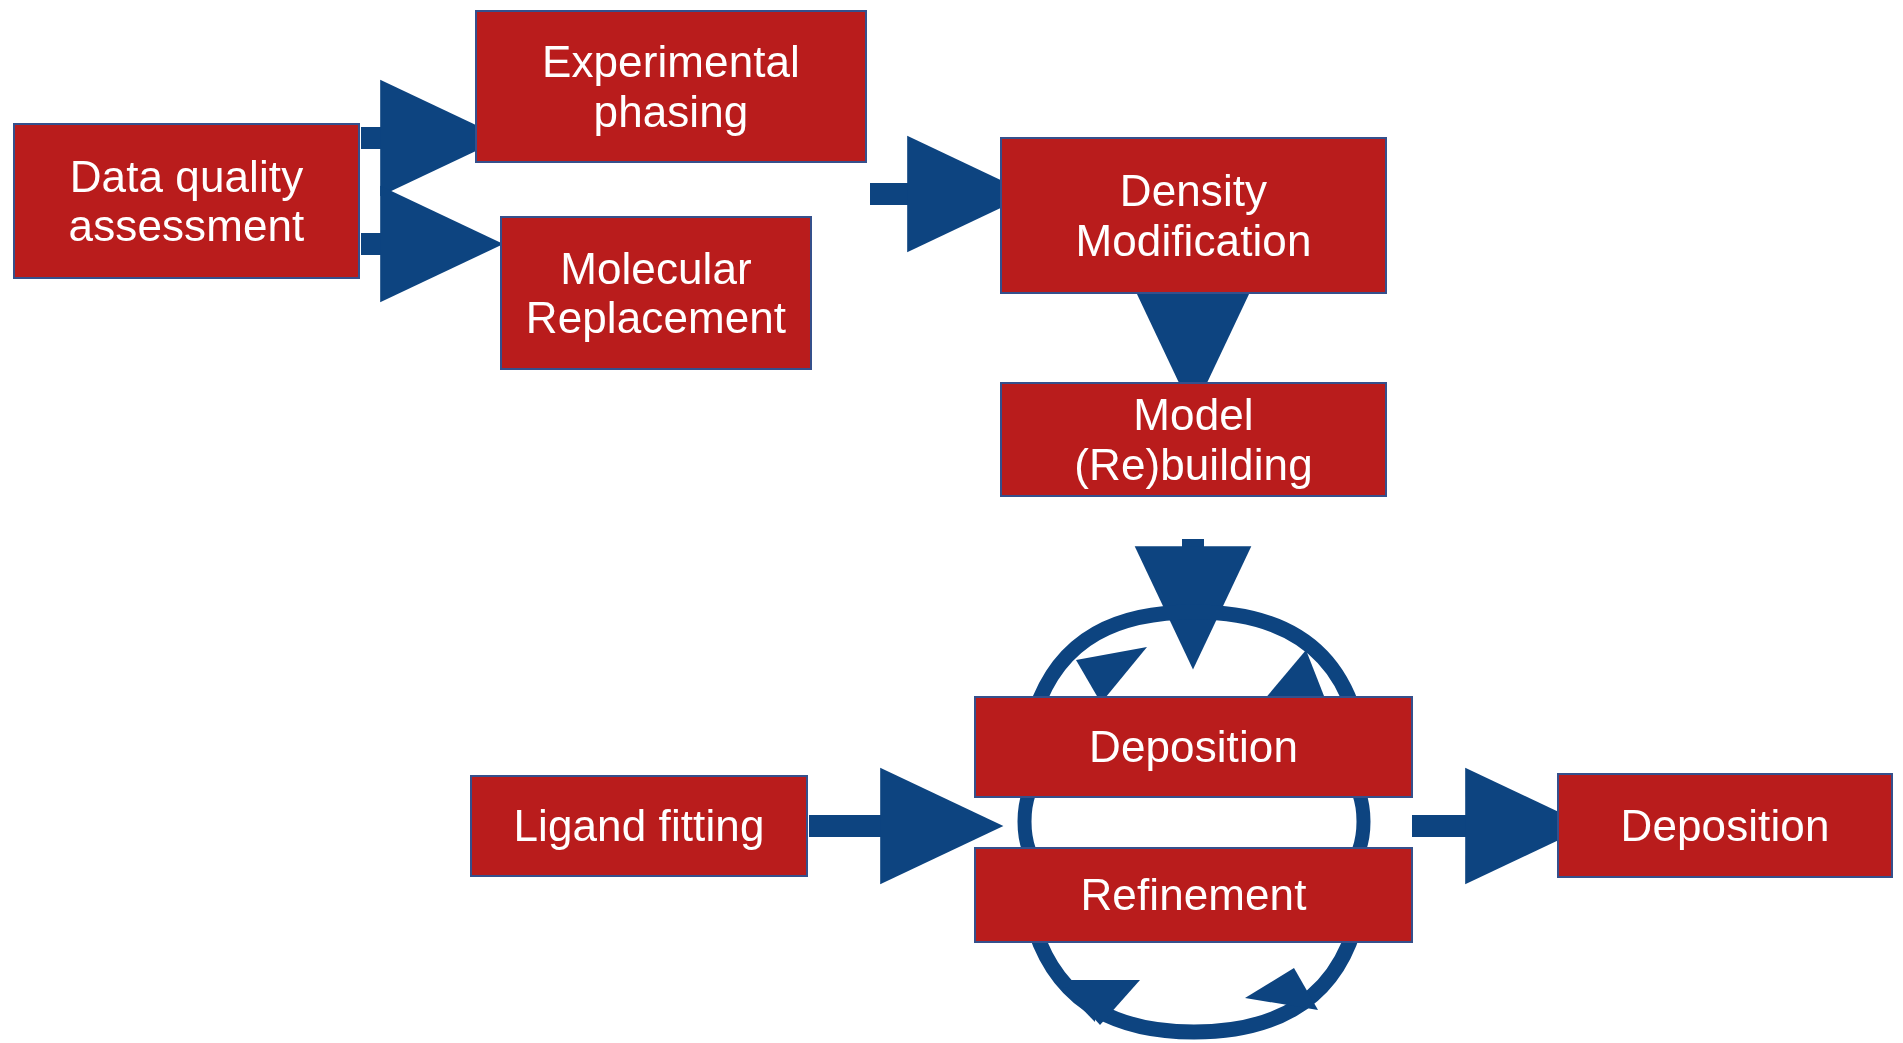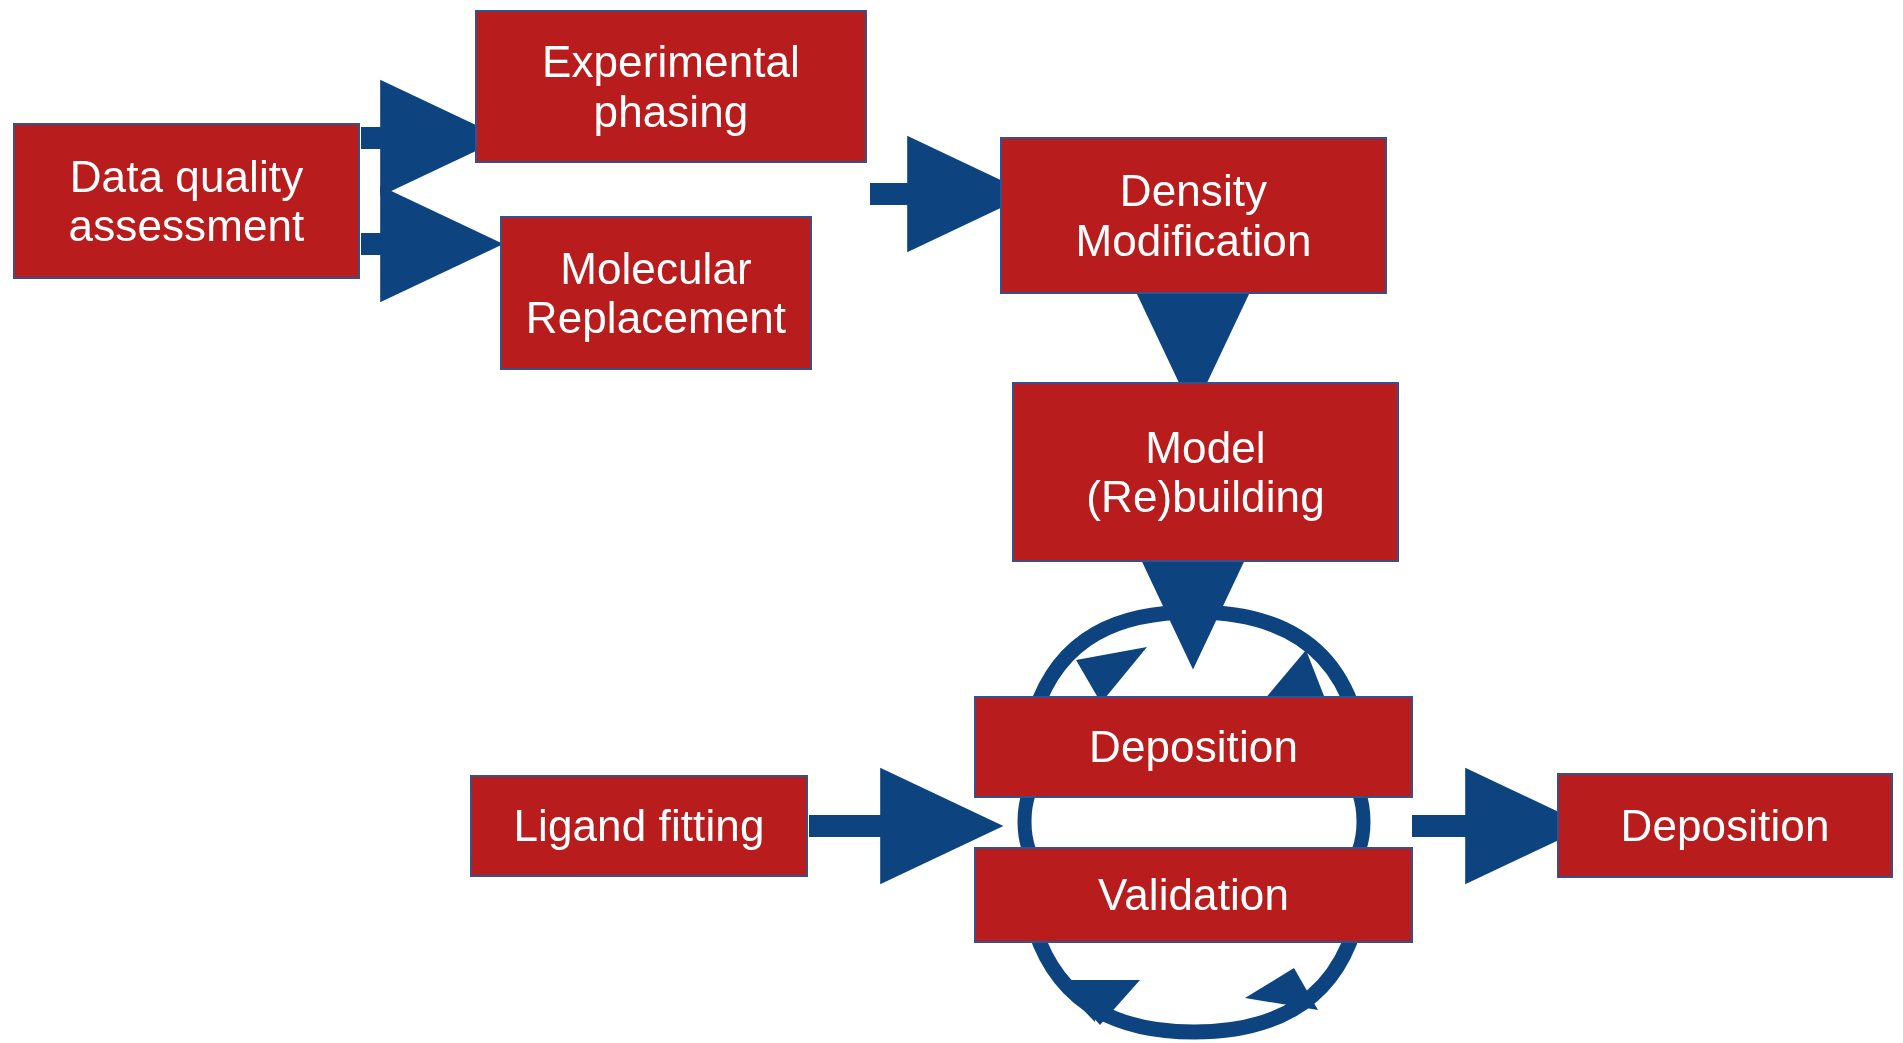--- a/index.html
+++ b/index.html
@@ -117,31 +117,31 @@
   <div class="node" style="left:475px; top:216px; width:312px; height:154px;margin-left:25px;">
     <span>Molecular
 Replacement</span>
   </div>
 
   <div class="node" style="left:1000px; top:116px; width:387px; height:157px;margin-top:21px;">
     <span>Density
 Modification</span>
   </div>
 
-  <div class="node" style="left:1000px; top:382px; width:387px; height:180px;margin-left:12px;">
+  <div class="node" style="left:1000px; top:382px; width:387px; height:115px;">
     <span>Model
 (Re)building</span>
   </div>
 
   <div class="node" style="left:974px; top:696px; width:439px; height:102px;">
     <span>Deposition</span>
   </div>
 
   <div class="node" style="left:974px; top:847px; width:439px; height:96px;">
-    <span>Validation</span>
+    <span>Refinement</span>
   </div>
 
   <div class="node" style="left:470px; top:775px; width:338px; height:102px;">
     <span>Ligand fitting</span>
   </div>
 
   <div class="node" style="left:1557px; top:773px; width:336px; height:105px;">
     <span>Deposition</span>
   </div>
 

